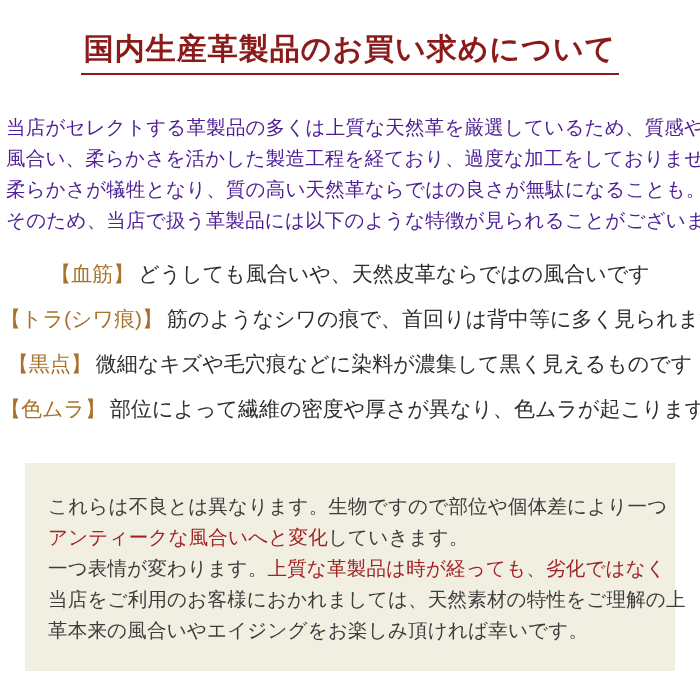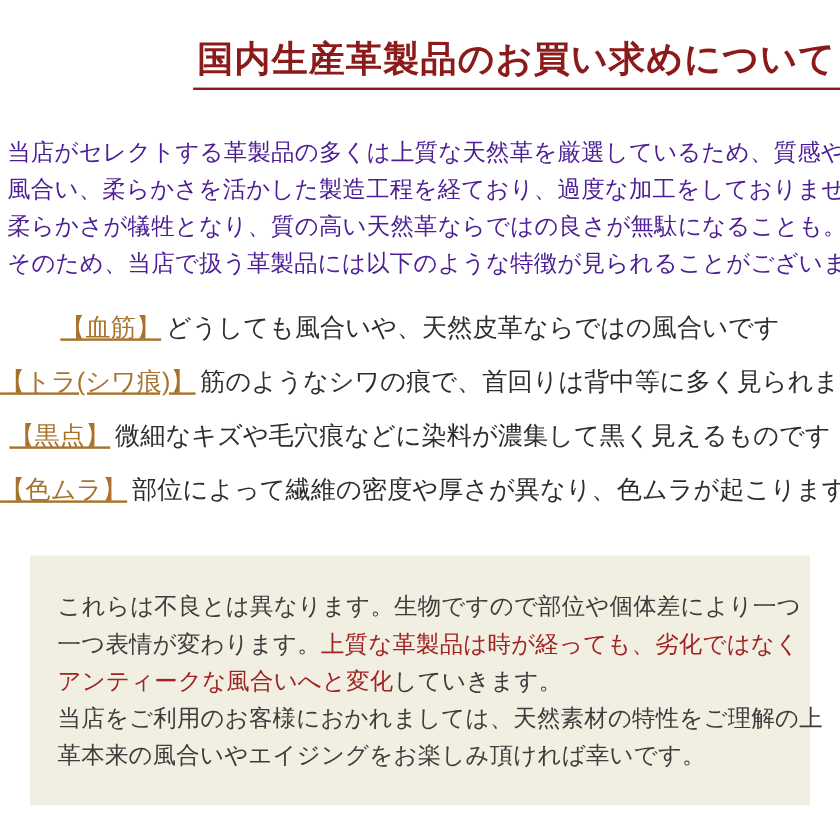--- a/index.html
+++ b/index.html
@@ -9,21 +9,21 @@
   }
   body {
     width: 700px;
     height: 700px;
     overflow: hidden;
     position: relative;
   }
 
   
   .title-wrap {
-    text-align: right;
+    text-align: center;
     margin-top: 29px;
   }
   .page-title {
     display: inline-block;
     font-family: "Liberation Serif", "DejaVu Serif", serif;
     font-size: 30px;
     font-weight: bold;
     letter-spacing: 1px;
     color: #8b1a1a;
     border-bottom: 2px solid #8b1a1a;
@@ -51,21 +51,20 @@
     color: #2e2e2e;
   }
   .feature-item {
     line-height: 26px;
     margin-bottom: 19px;
     white-space: nowrap;
   }
   .feature-label {
     color: #a8722b;
     margin-right: 4px;
-    text-decoration: underline;
   }
 
   
   .note-box {
     box-sizing: border-box;
     width: 650px;
     height: 208px;
     margin: 41px auto 0 25px;
     background: #f1efe2;
     padding: 28px 22px 0 23px;
@@ -105,24 +104,24 @@
   <div class="feature-item">
     <span class="feature-label">【色ムラ】</span><span class="feature-text">部位によって繊維の密度や厚さが異なり、色ムラが起こります</span>
   </div>
 </div>
 
 <div class="note-box">
   <div class="note-line">
     <span>これらは不良とは異なります。生物ですので部位や個体差により一つ</span>
   </div>
   <div class="note-line">
-    <span>一つ表情が変わります。</span><span class="note-red">上質な革製品は時が経っても、劣化ではなく</span>
+    <span class="note-red">アンティークな風合いへと変化</span><span>していきます。</span>
   </div>
   <div class="note-line">
-    <span class="note-red">アンティークな風合いへと変化</span><span>していきます。</span>
+    <span>一つ表情が変わります。</span><span class="note-red">上質な革製品は時が経っても、劣化ではなく</span>
   </div>
   <div class="note-line">
     <span>当店をご利用のお客様におかれましては、天然素材の特性をご理解の上</span>
   </div>
   <div class="note-line">
     <span>革本来の風合いやエイジングをお楽しみ頂ければ幸いです。</span>
   </div>
 </div>
 
 </body></html>

